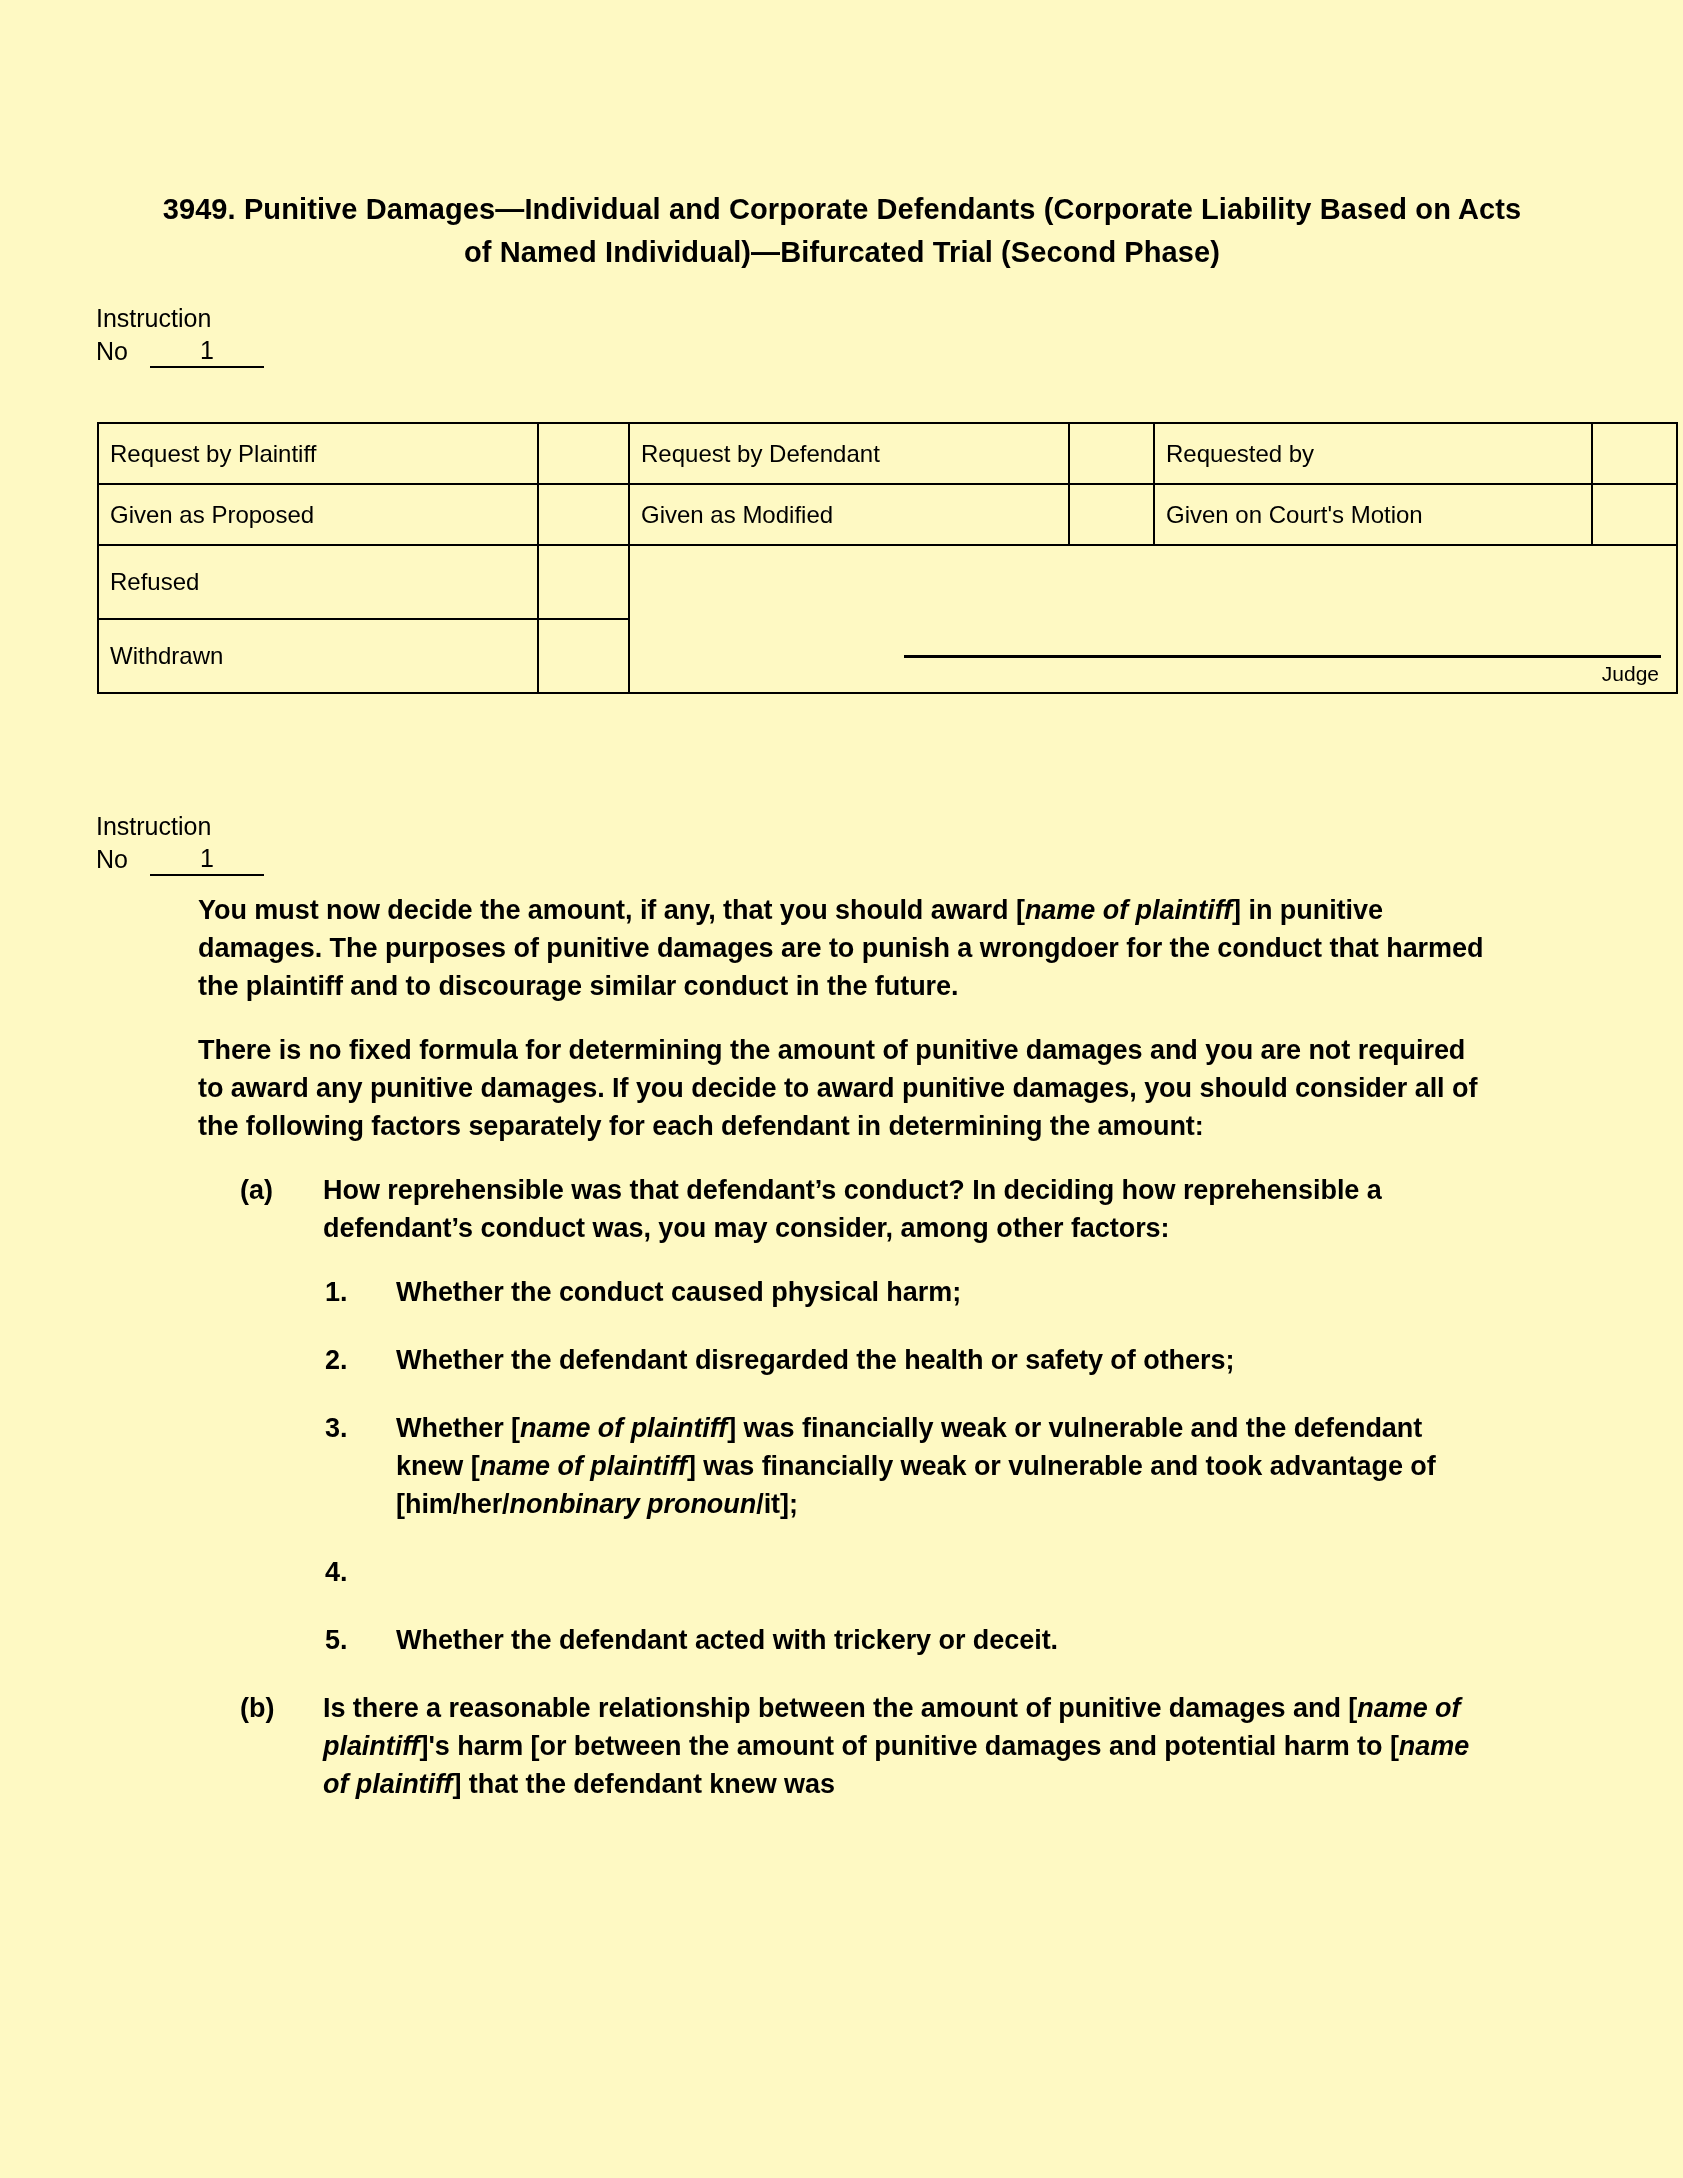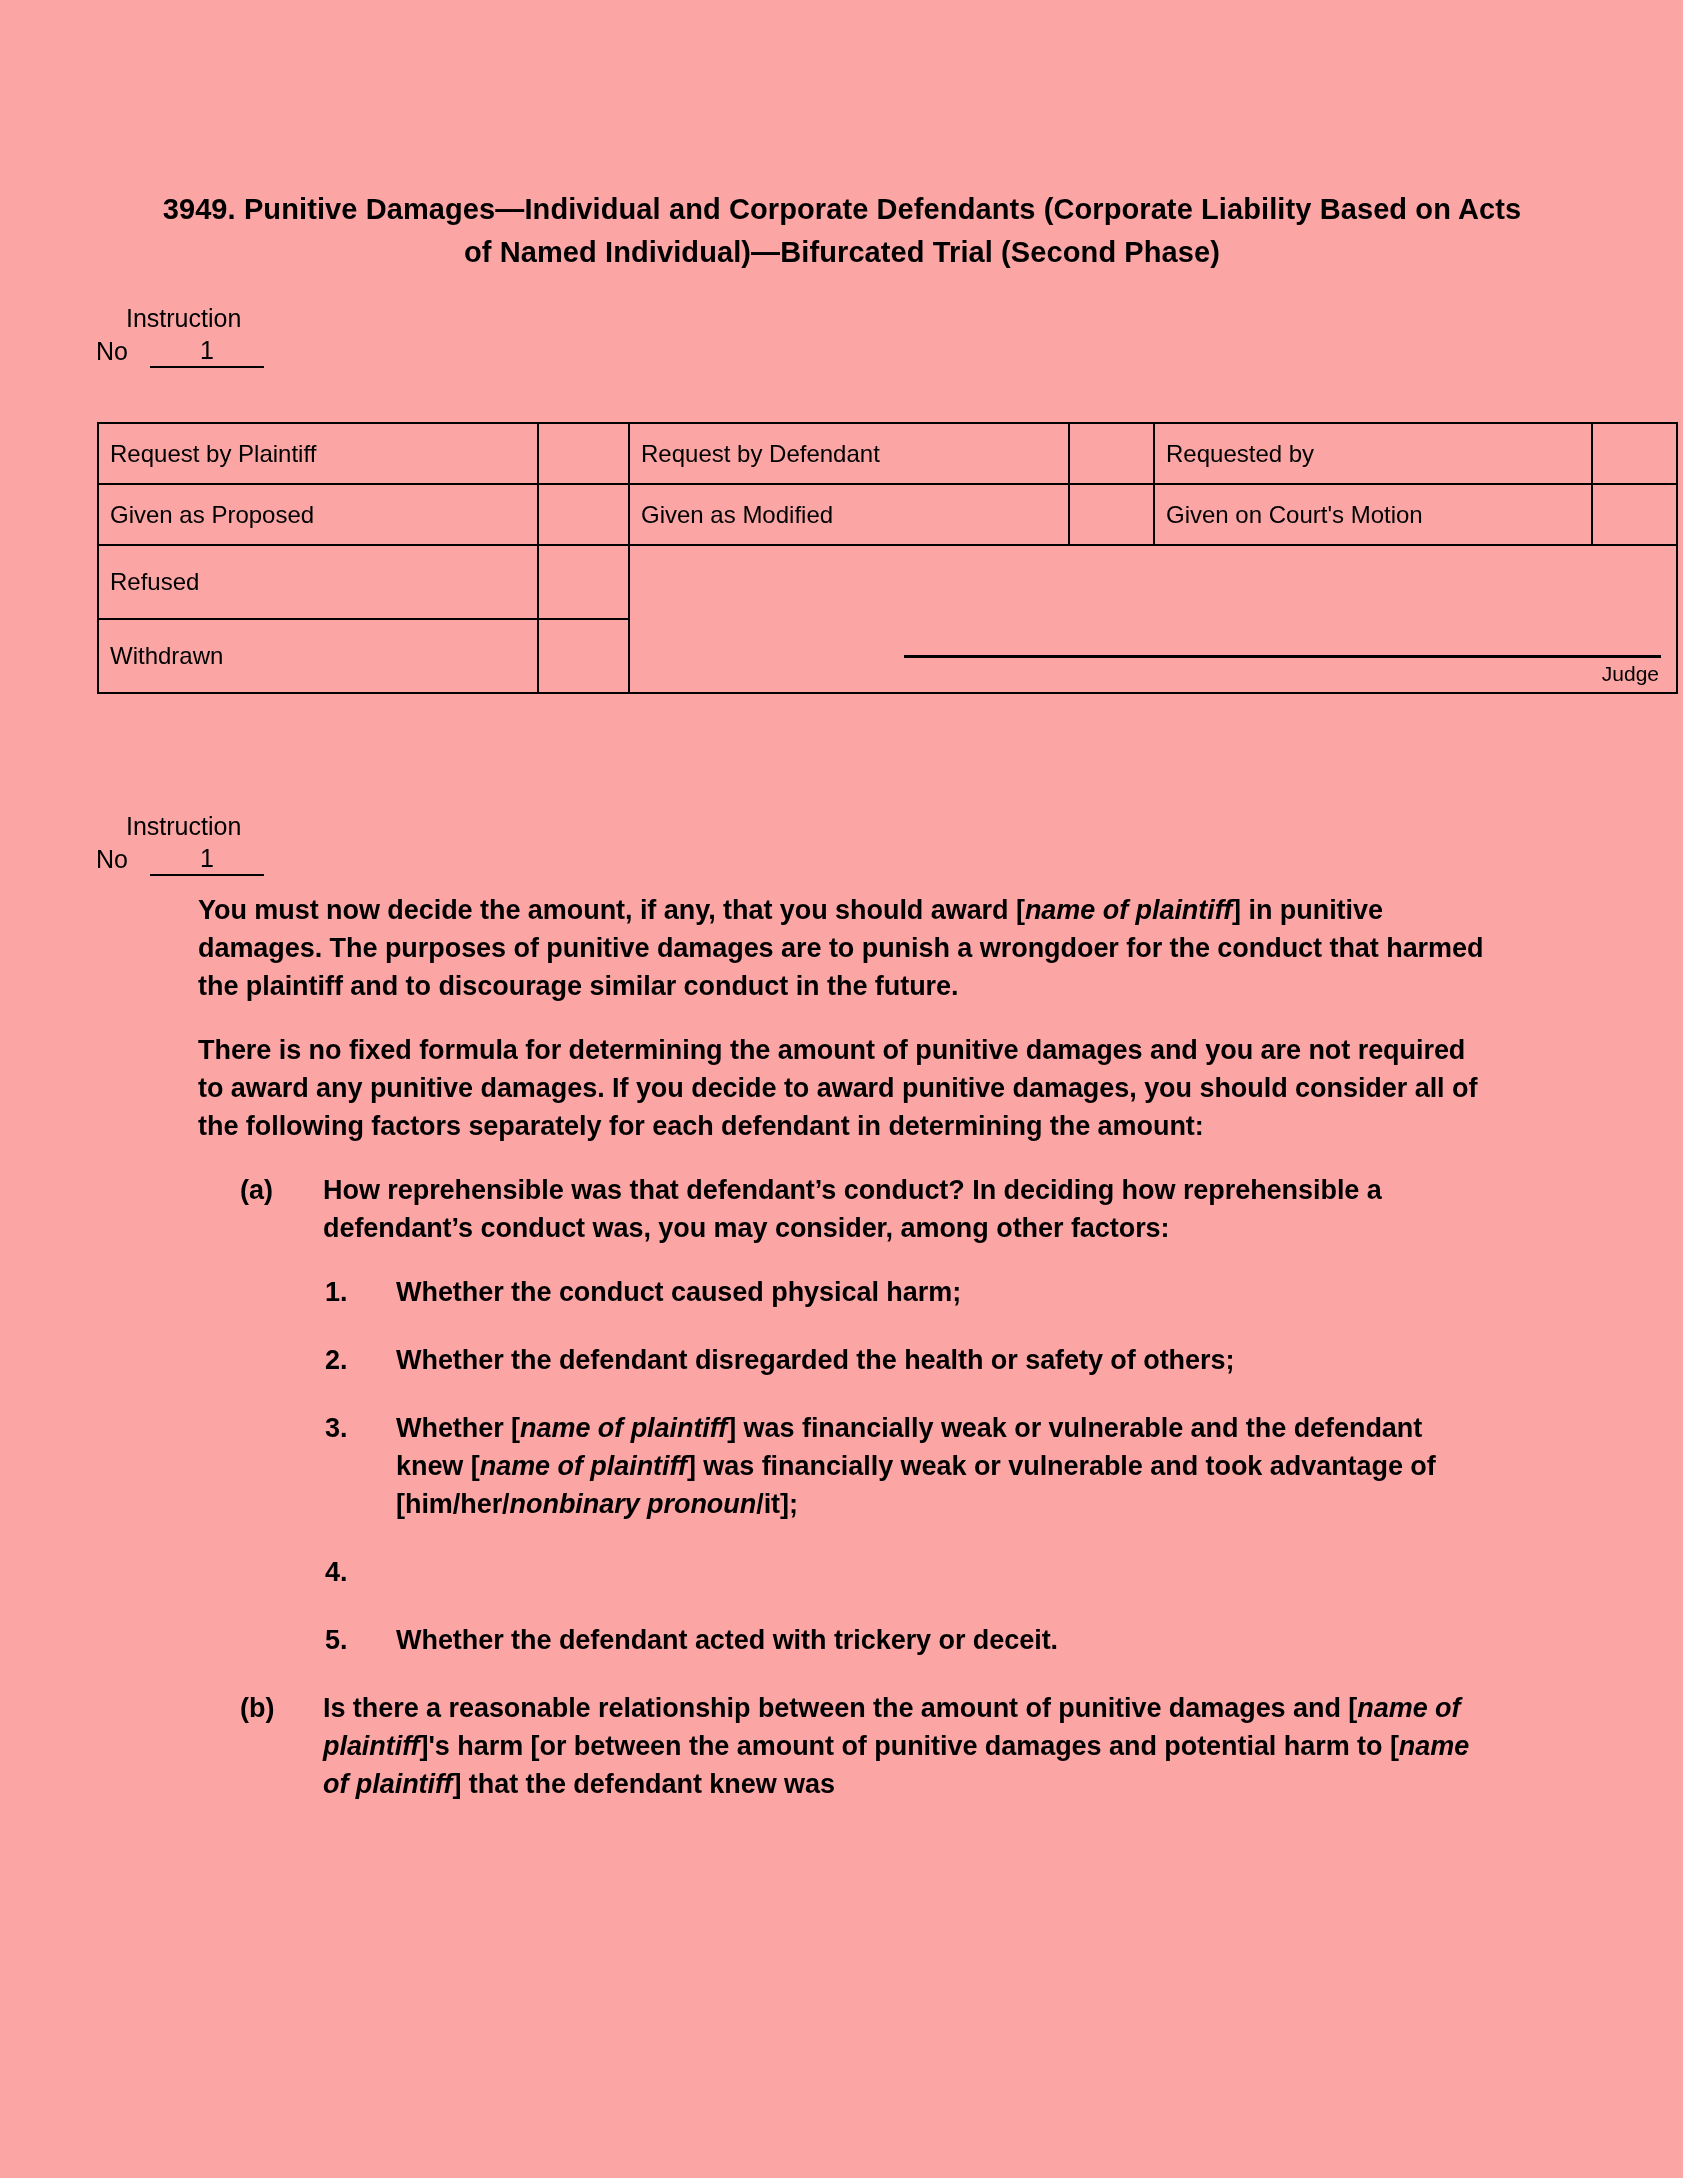--- a/index.html
+++ b/index.html
@@ -8,21 +8,21 @@
     background: #ffffff;
   }
   body {
     font-family: "Liberation Sans", sans-serif;
     color: #000000;
   }
   .page {
     position: relative;
     width: 1683px;
     height: 2178px;
-    background: #fca5a5;
+    background: #fef9c3;
     overflow: hidden;
     box-sizing: border-box;
   }
 
   
   .doc-title {
     position: absolute;
     left: 149px;
     top: 188px;
     width: 1386px;
@@ -33,21 +33,21 @@
     letter-spacing: 0.1px;
   }
 
   
   .instr-block {
     position: absolute;
     font-size: 25px;
     line-height: 33px;
     font-weight: normal;
   }
-  .instr-block .instr-word { display: block; margin-left: 30px; }
+  .instr-block .instr-word { display: block; }
   .instr-line2 {
     display: flex;
     align-items: flex-end;
   }
   .instr-no-label { padding-right: 22px; }
   .instr-no-value {
     display: inline-block;
     min-width: 114px;
     border-bottom: 2.5px solid #000;
     text-align: center;

